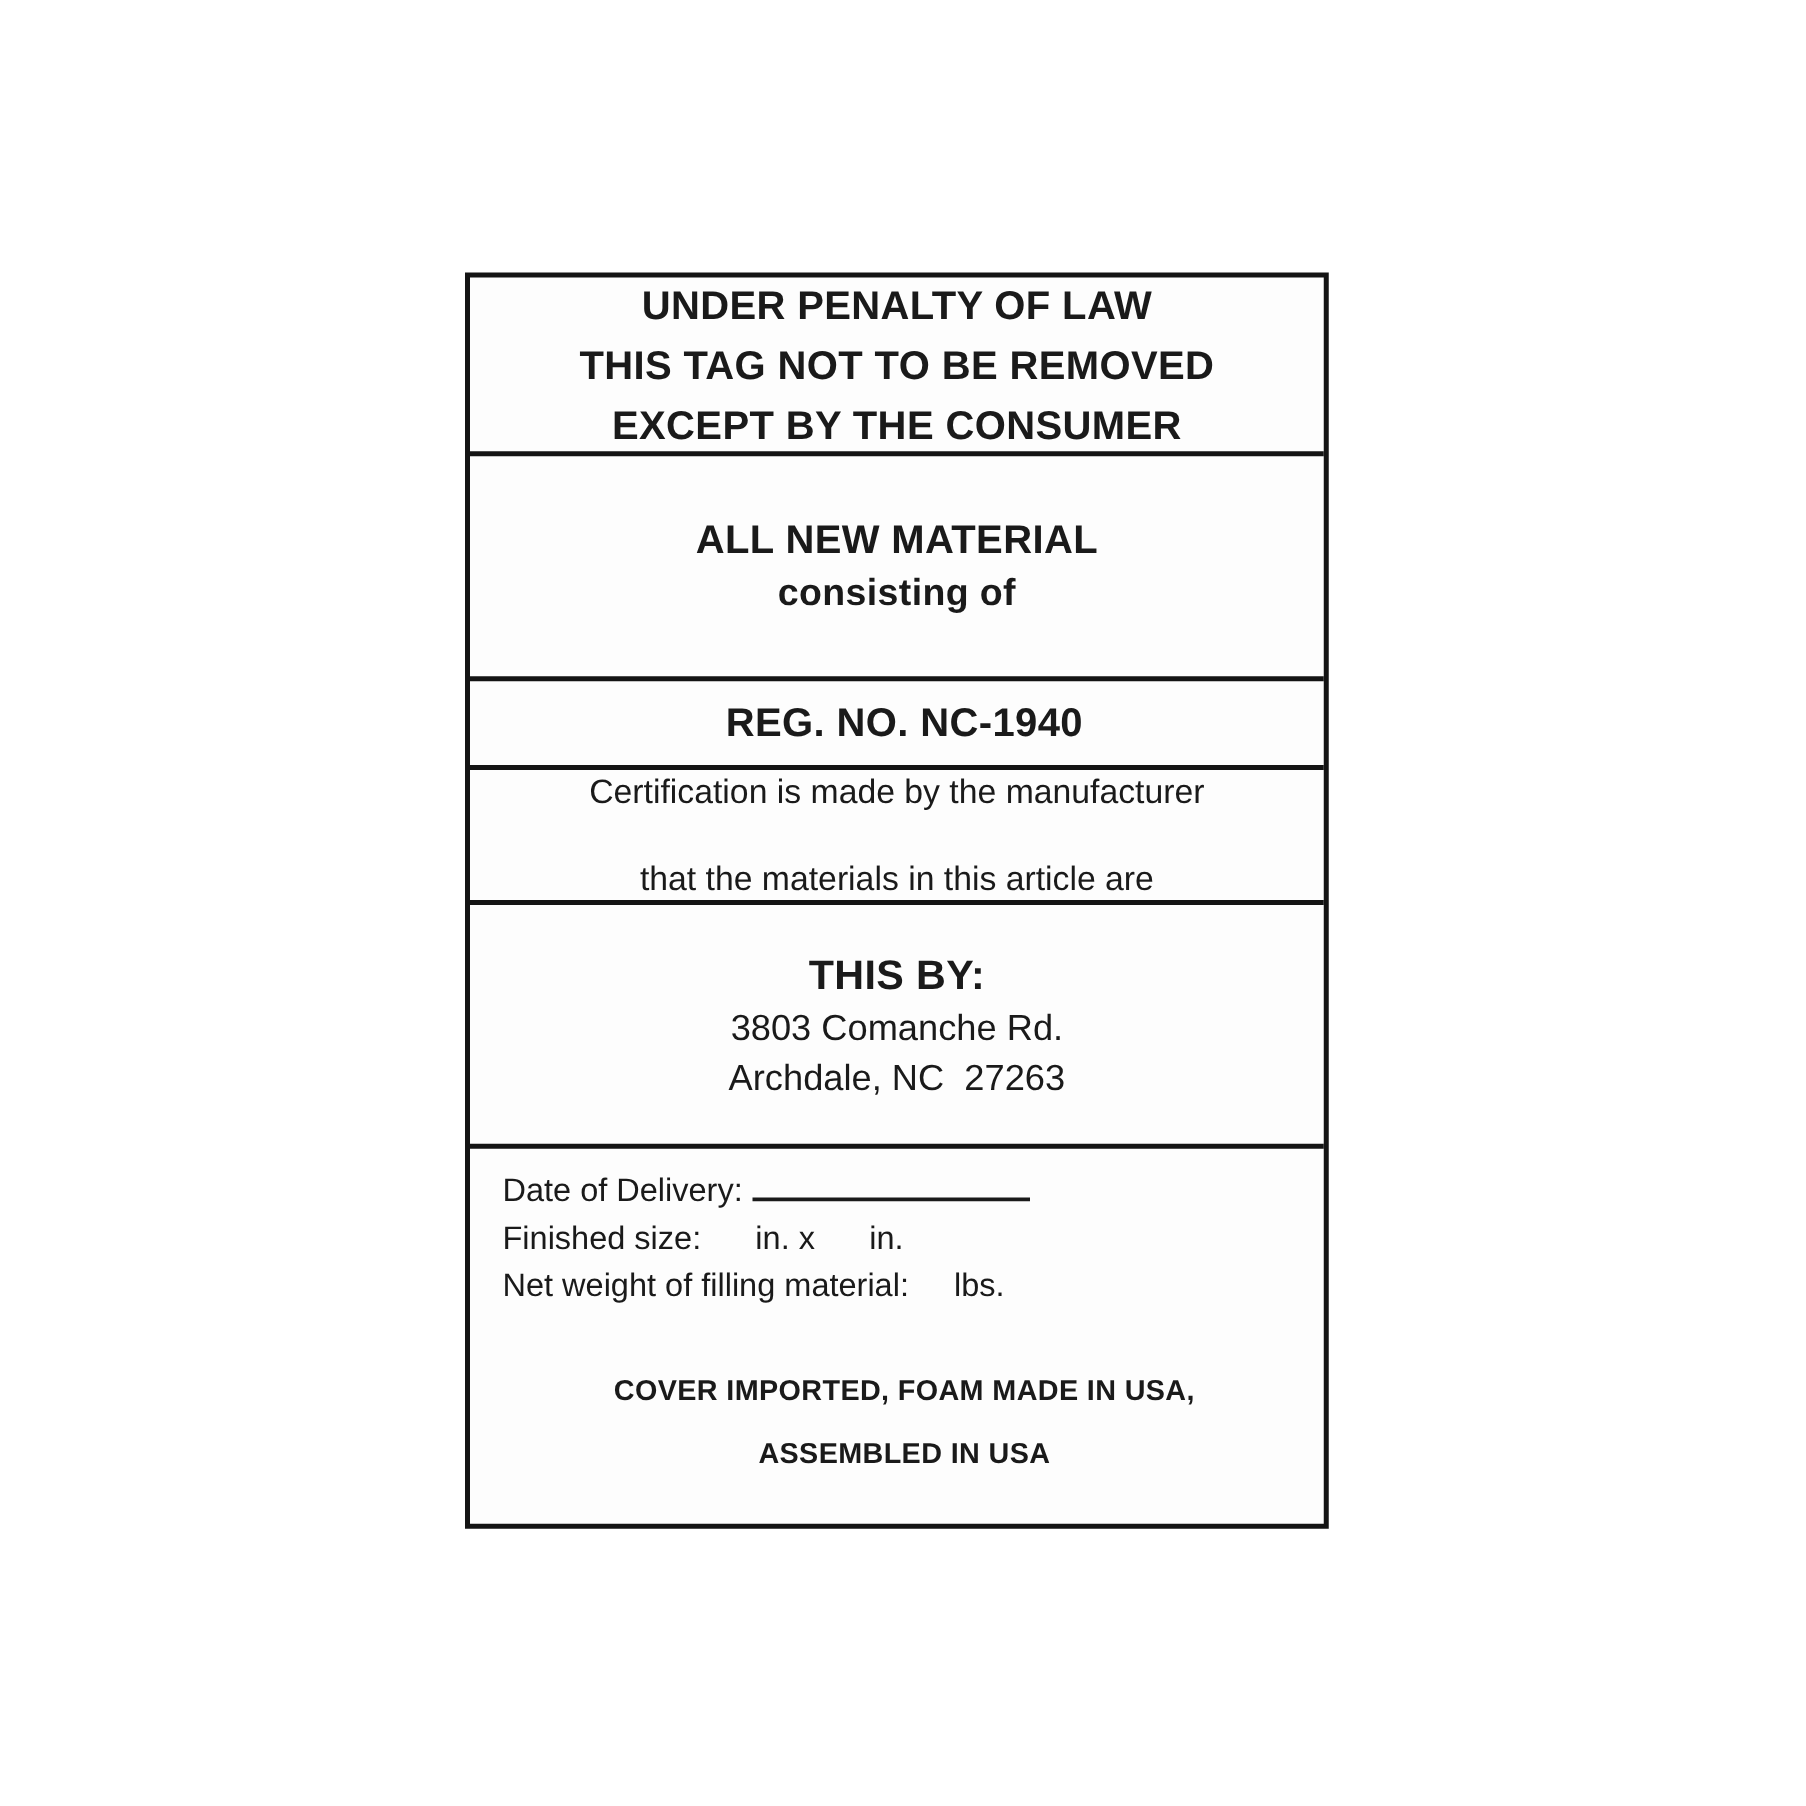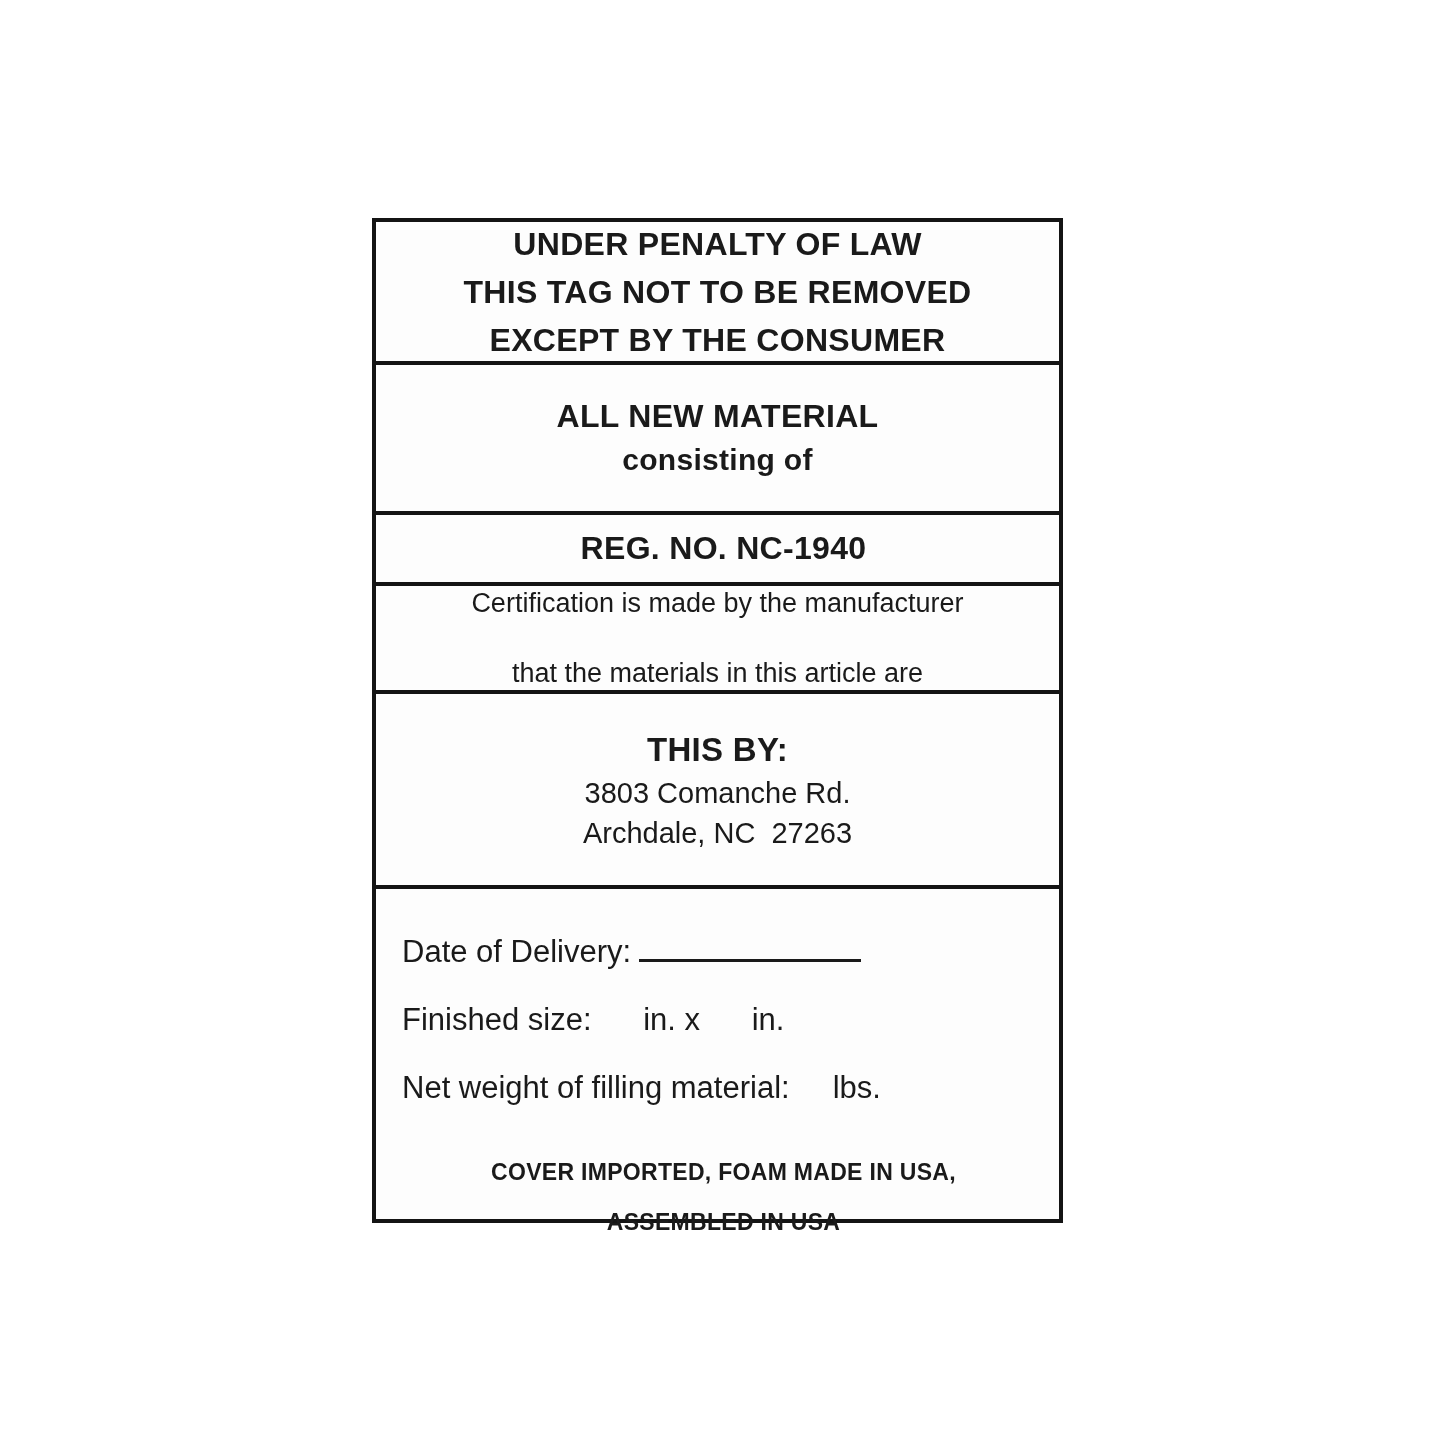--- a/index.html
+++ b/index.html
@@ -47,21 +47,21 @@
   
   .sec-penalty { height: 143px; }
   .sec-penalty .line {
     font-size: 32px;
     font-weight: bold;
     line-height: 48px;
     letter-spacing: 0.3px;
   }
 
   
-  .sec-material { height: 150px; }
+  .sec-material { height: 180px; }
   .sec-material .line {
     font-size: 32px;
     font-weight: bold;
     line-height: 44px;
     letter-spacing: 0.3px;
   }
   .sec-material .line.sub { font-size: 30px; }
 
   
   .sec-regno { height: 71px; }
@@ -96,26 +96,25 @@
 
   
   .sec-details {
     height: 271px;
     justify-content: flex-start;
     align-items: stretch;
     text-align: left;
     padding-top: 14px;
   }
   .sec-details .detail-line {
-    font-size: 31px;
+    font-size: 26px;
     font-weight: normal;
     line-height: 38px;
     padding-left: 26px;
     white-space: pre;
-    margin-top: 30px;
   }
   .blank-line {
     display: inline-block;
     width: 222px;
     border-bottom: 3px solid #1a1a1a;
     margin-left: 8px;
     vertical-align: baseline;
     height: 24px;
   }
   .origin-block {

